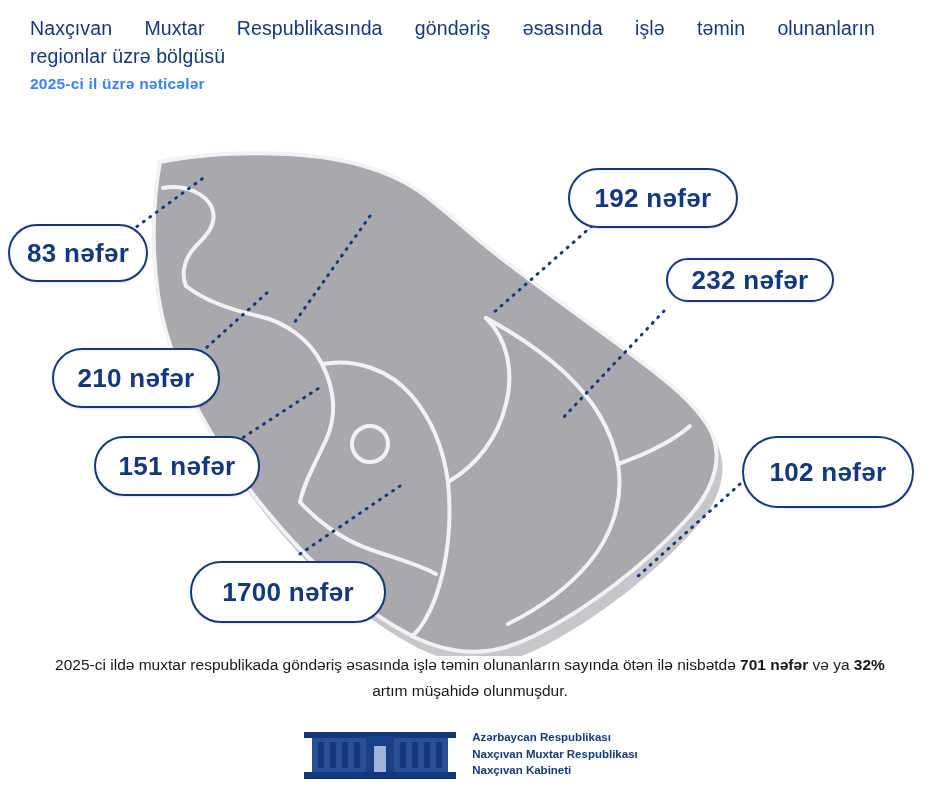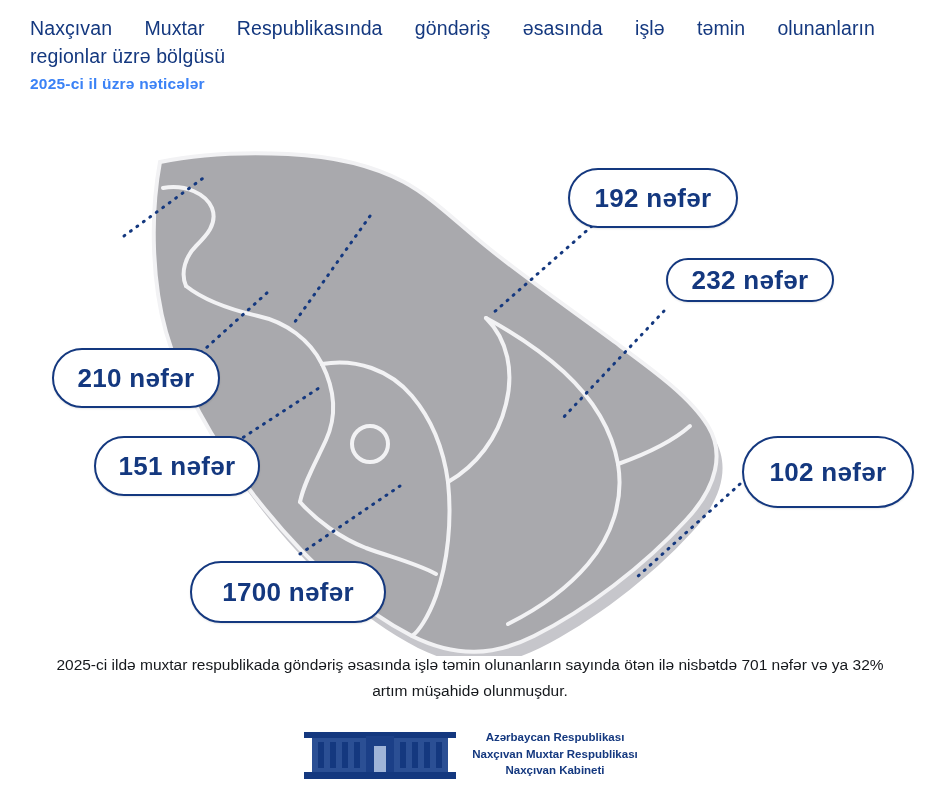--- a/index.html
+++ b/index.html
@@ -87,40 +87,39 @@
     position: absolute;
     left: 0;
     top: 652px;
     width: 940px;
     text-align: center;
     color: #15181c;
     font-size: 15.5px;
     line-height: 1.7;
     padding: 0 38px;
   }
-  #footnote b { font-weight: normal; }
+  #footnote b { font-weight: bold; }
 
   
   #footer {
     position: absolute;
     left: 0;
     top: 726px;
     width: 940px;
     display: flex;
     align-items: center;
     justify-content: center;
     gap: 14px;
   }
   #footer .logo-box { width: 156px; height: 56px; }
   #footer .org-lines {
     color: #14387f;
     font-size: 11.5px;
     font-weight: bold;
     line-height: 1.45;
-    text-align: center;
   }
 </style>
 </head>
 <body>
 
 <div id="stage">
 
   <div id="header">
     <div class="title-main">
       <span class="title-line1">Naxçıvan Muxtar Respublikasında göndəriş əsasında işlə təmin olunanların</span>
@@ -166,20 +165,23 @@
         <line x1="370" y1="120" x2="292" y2="230"></line>
         <line x1="592" y1="130" x2="492" y2="218"></line>
         <line x1="664" y1="215" x2="560" y2="325"></line>
         <line x1="195" y1="262" x2="268" y2="196"></line>
         <line x1="230" y1="350" x2="322" y2="290"></line>
         <line x1="740" y1="388" x2="636" y2="482"></line>
         <line x1="300" y1="458" x2="400" y2="390"></line>
       </g>
     </svg>
 
+    <div class="callout" style="left:8px; top:128px; width:140px; height:58px;">
+      <span>83 nəfər</span>
+    </div>
 
 
     <div class="callout" style="left:568px; top:72px; width:170px; height:60px;">
       <span>192 nəfər</span>
     </div>
 
     <div class="callout" style="left:666px; top:162px; width:168px; height:44px;">
       <span>232 nəfər</span>
     </div>
 

